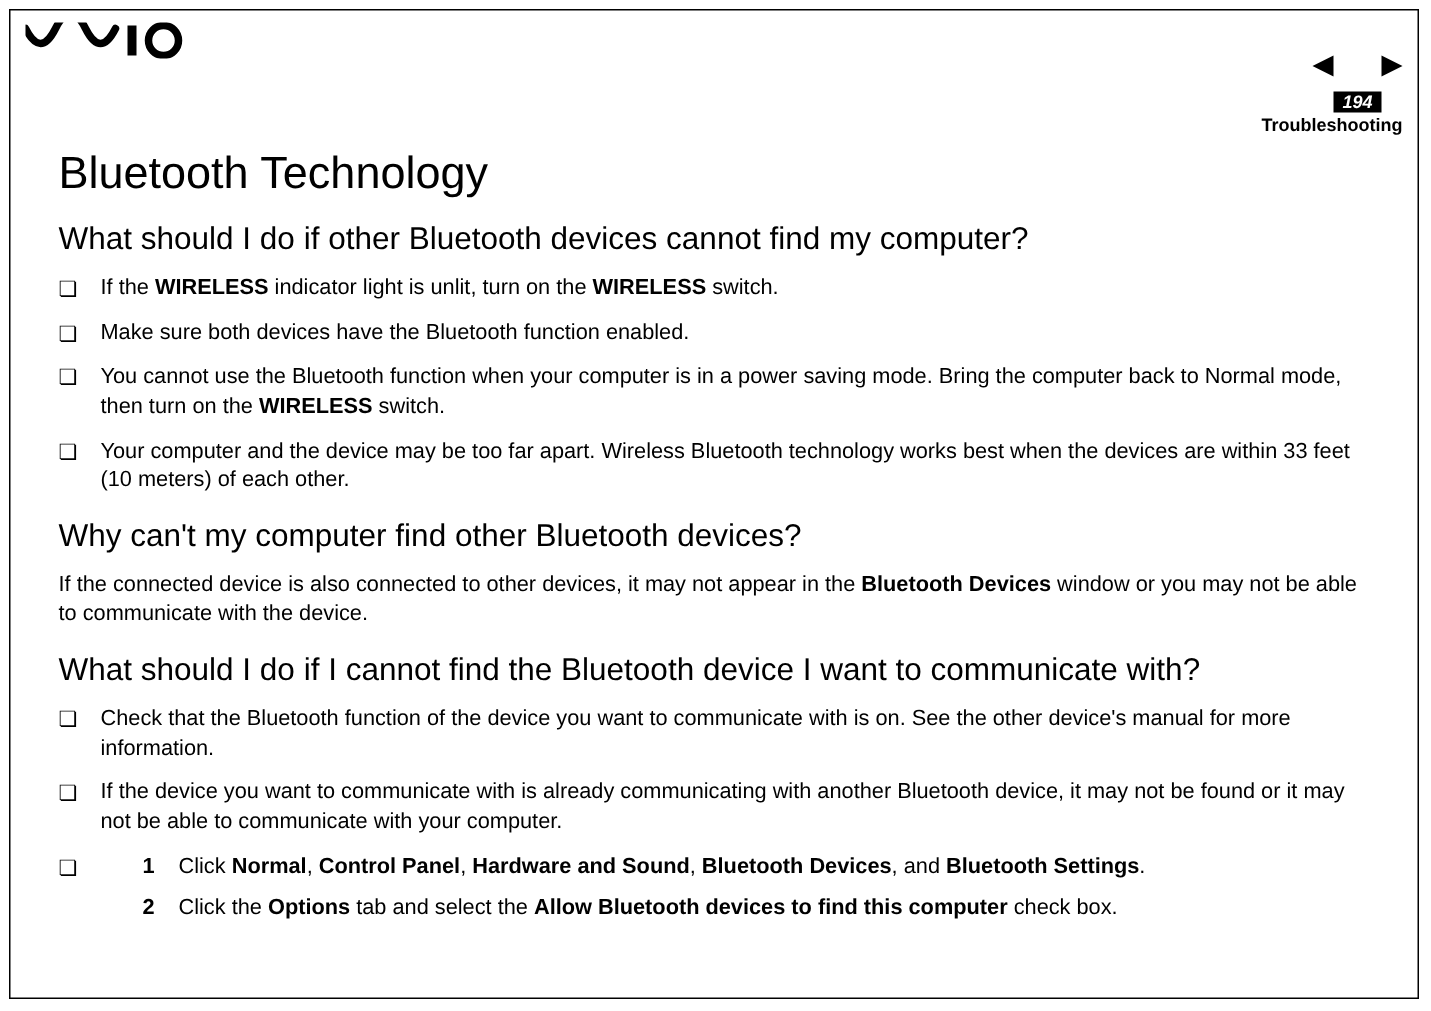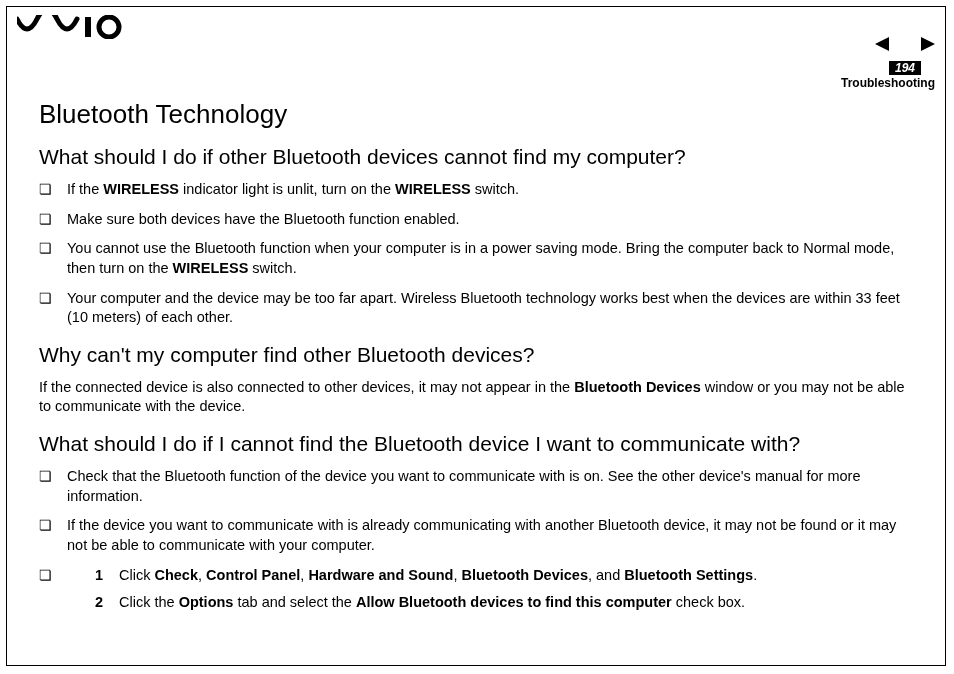--- a/index.html
+++ b/index.html
@@ -61,21 +61,21 @@
     margin-top: 48px;
   }
   .section-label {
     font-size: 12px;
     font-weight: bold;
   }
   .content {
     padding: 10px 32px 0 32px;
   }
   h1.title {
-    font-size: 26px;
+    font-size: 30px;
     font-weight: normal;
     margin: 40px 0 12px 0;
   }
   h2.q {
     color: #000000;
     font-size: 21px;
     font-weight: normal;
     margin: 14px 0 10px 0;
     line-height: 1.25;
   }
@@ -161,19 +161,19 @@
 
     <h2 class="q">Why can't my computer find other Bluetooth devices?</h2>
     <p class="para"><span>If the connected device is also connected to other devices, it may not appear in the </span><b>Bluetooth Devices</b><span> window or you may not be able to communicate with the device.</span></p>
 
     <h2 class="q">What should I do if I cannot find the Bluetooth device I want to communicate with?</h2>
     <ul class="sq">
       <li><span>Check that the Bluetooth function of the device you want to communicate with is on. See the other device's manual for more information.</span></li>
       <li><span>If the device you want to communicate with is already communicating with another Bluetooth device, it may not be found or it may not be able to communicate with your computer.</span></li>
       <li>
         <ol class="steps">
-          <li><span>Click </span><b>Check</b><span>, </span><b>Control Panel</b><span>, </span><b>Hardware and Sound</b><span>, </span><b>Bluetooth Devices</b><span>, and </span><b>Bluetooth Settings</b><span>.</span></li>
+          <li><span>Click </span><b>Normal</b><span>, </span><b>Control Panel</b><span>, </span><b>Hardware and Sound</b><span>, </span><b>Bluetooth Devices</b><span>, and </span><b>Bluetooth Settings</b><span>.</span></li>
           <li><span>Click the </span><b>Options</b><span> tab and select the </span><b>Allow Bluetooth devices to find this computer</b><span> check box.</span></li>
         </ol>
       </li>
     </ul>
   </div>
 </div>
 
 </body></html>

